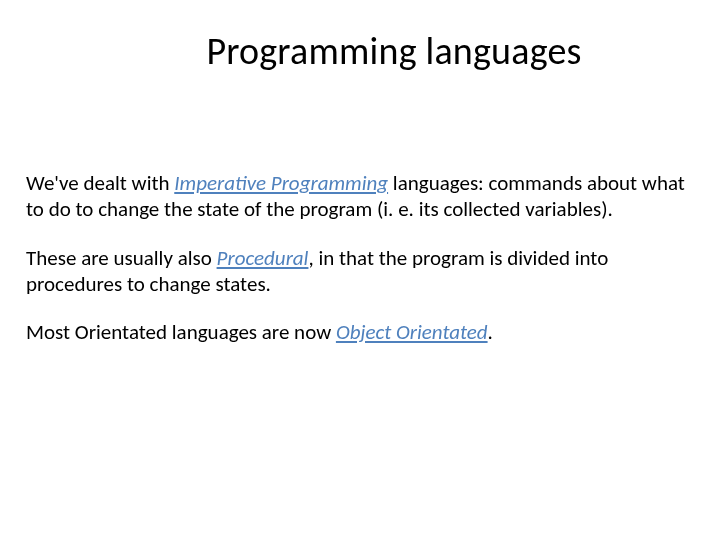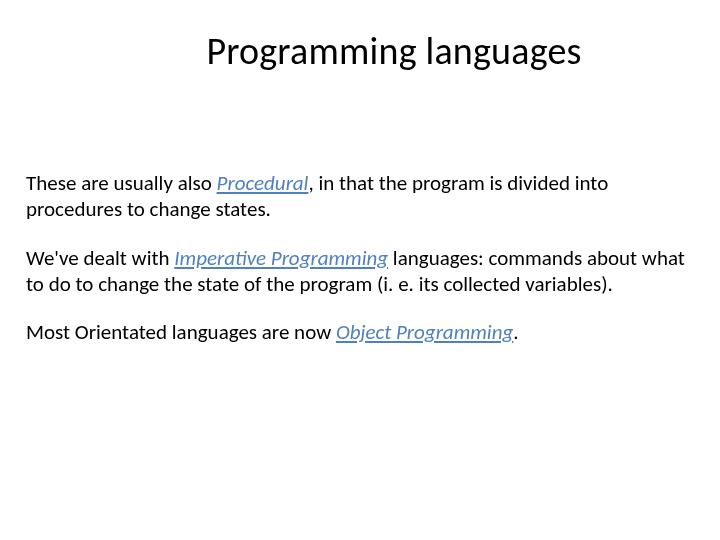--- a/index.html
+++ b/index.html
@@ -50,22 +50,22 @@
   }
 </style>
 </head>
 <body>
 
 <div class="slide">
   <div class="title">Programming languages</div>
 
   <div class="body">
     <p>
+      <span>We've dealt with </span><span class="term">Imperative Programming</span><span> languages: commands about what to do to change the state of the program (i. e. its collected variables).</span>
+    </p>
+    <p>
       <span>These are usually also </span><span class="term">Procedural</span><span>, in that the program is divided into procedures to change states.</span>
     </p>
     <p>
-      <span>We've dealt with </span><span class="term">Imperative Programming</span><span> languages: commands about what to do to change the state of the program (i. e. its collected variables).</span>
-    </p>
-    <p>
-      <span>Most Orientated languages are now </span><span class="term">Object Programming</span><span>.</span>
+      <span>Most Orientated languages are now </span><span class="term">Object Orientated</span><span>.</span>
     </p>
   </div>
 </div>
 
 </body></html>

